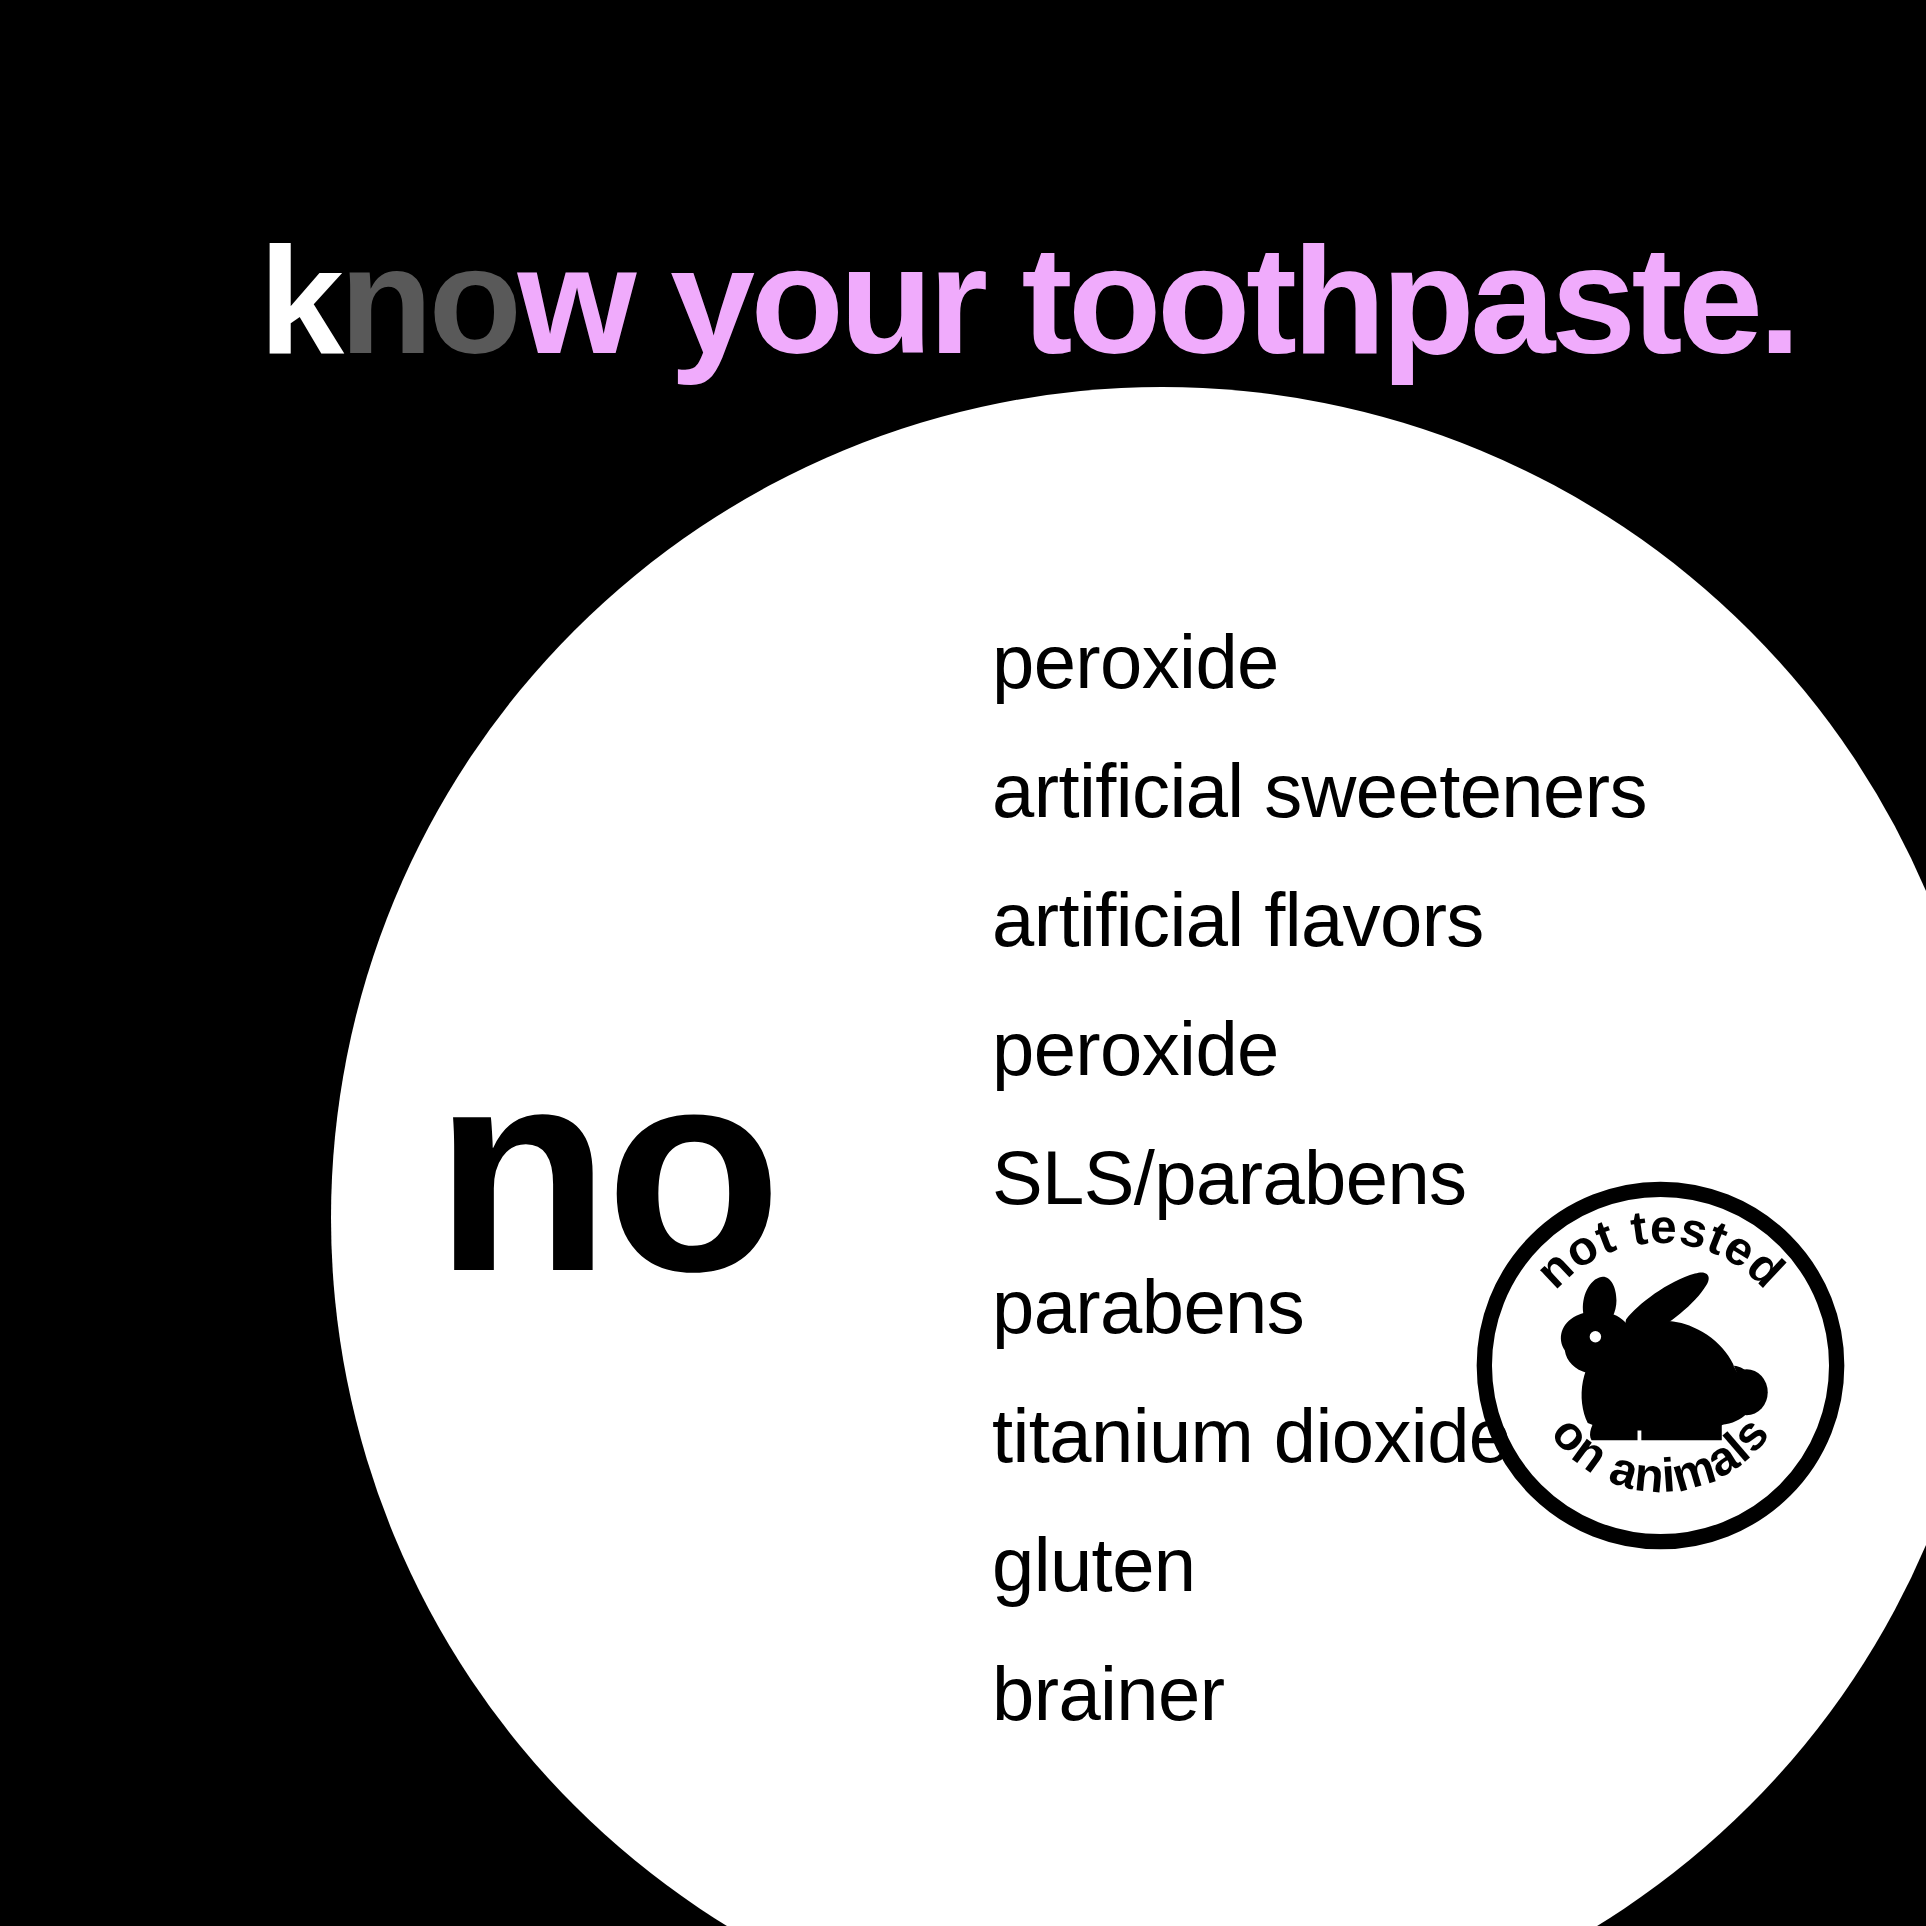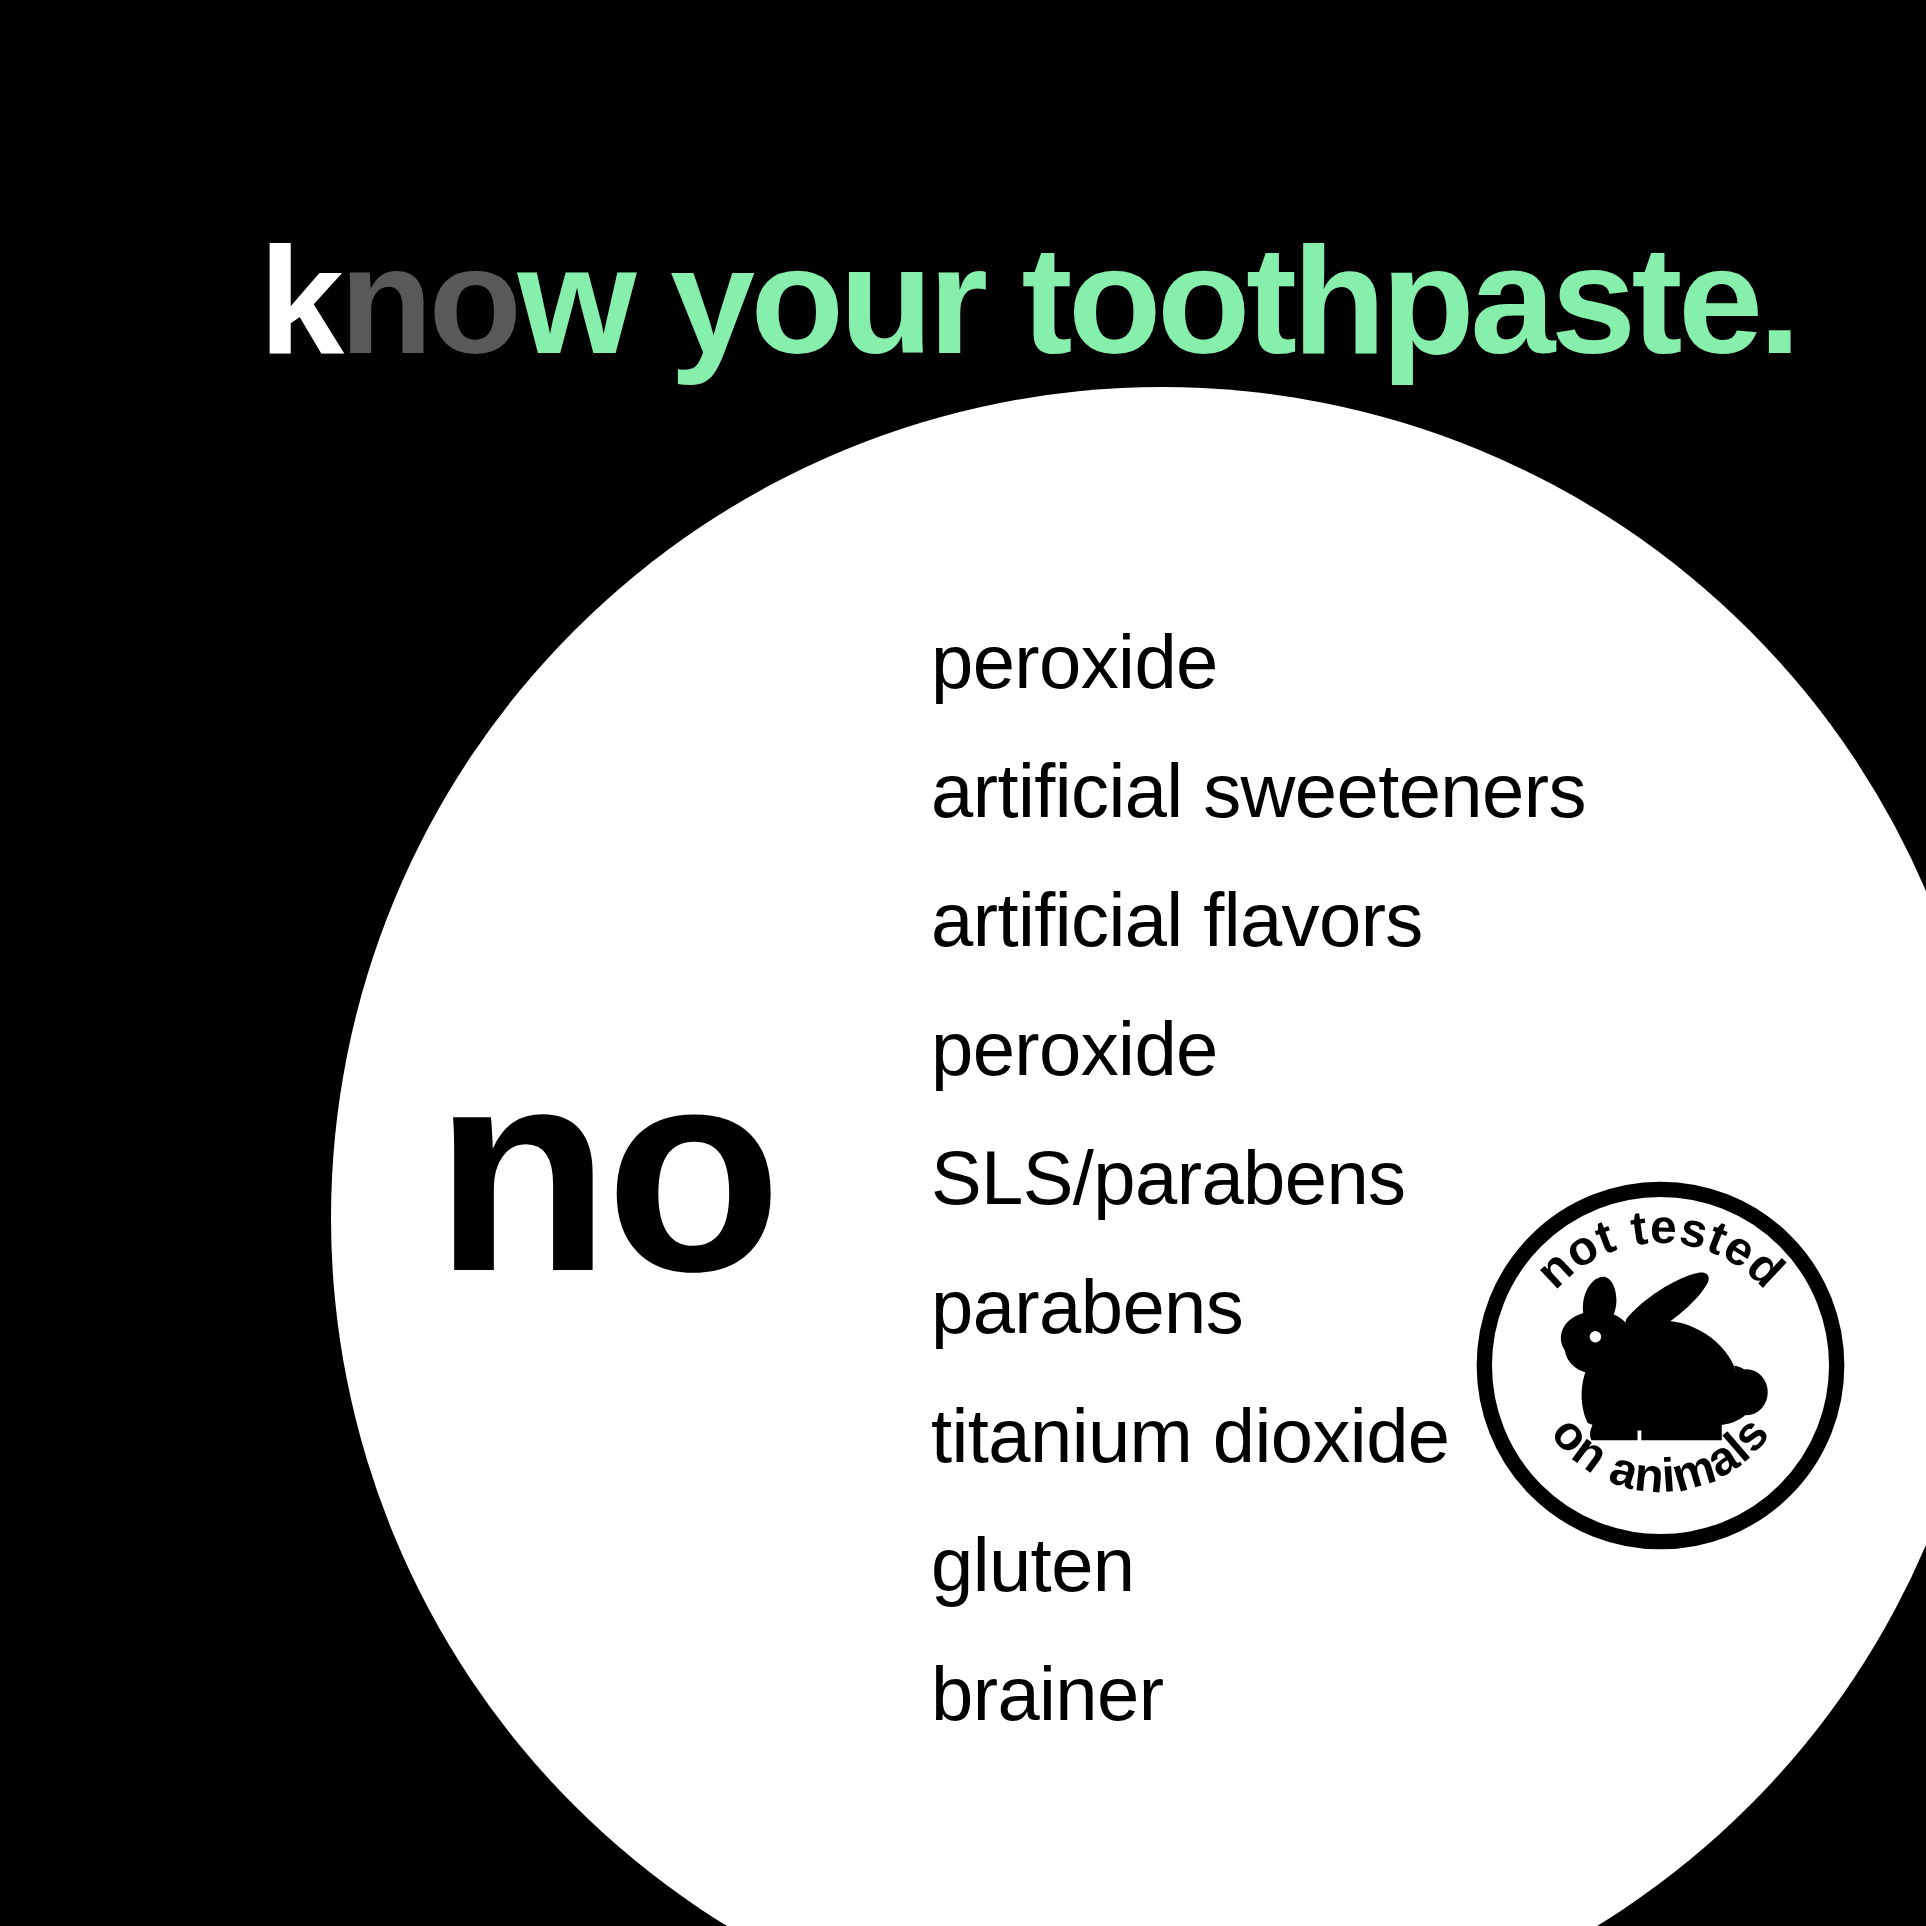--- a/index.html
+++ b/index.html
@@ -24,21 +24,21 @@
     width: 1477px;
     height: 167px;
     font-size: 153px;
     font-weight: 700;
     letter-spacing: -4.5px;
     line-height: 167px;
     white-space: nowrap;
     color: #ffffff;
   }
   #headline .seg-gray { color: #595959; }
-  #headline .seg-white { color: #86efac; text-align: right; }
+  #headline .seg-white { color: #f0abfc; text-align: right; }
 
   
   #disc {
     position: absolute;
     left: 331px;
     top: 387px;
     width: 1662px;
     height: 1662px;
     border-radius: 50%;
     background: #ffffff;
@@ -55,21 +55,21 @@
     font-weight: 700;
     letter-spacing: -5.1px;
     line-height: 289px;
     color: #000000;
     white-space: nowrap;
   }
 
   
   #exclusion-list {
     position: absolute;
-    left: 931px;
+    left: 992px;
     top: 597px;
     width: 835px;
     list-style: none;
     margin: 0;
     padding: 0;
   }
   #exclusion-list li {
     font-size: 76px;
     line-height: 129px;
     font-weight: 400;

